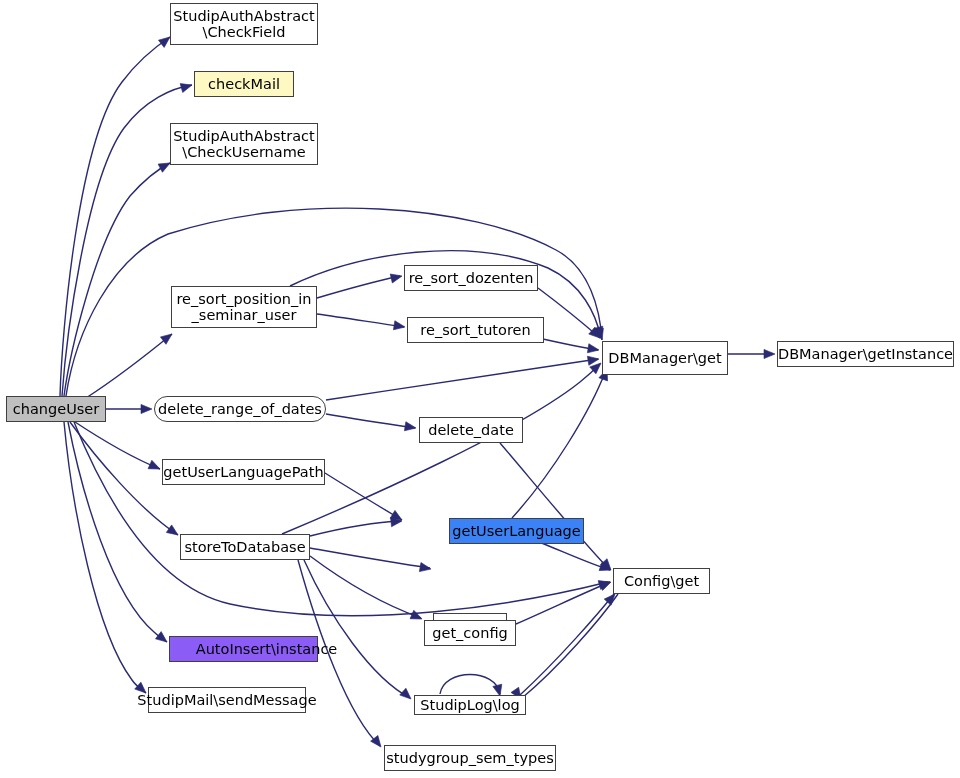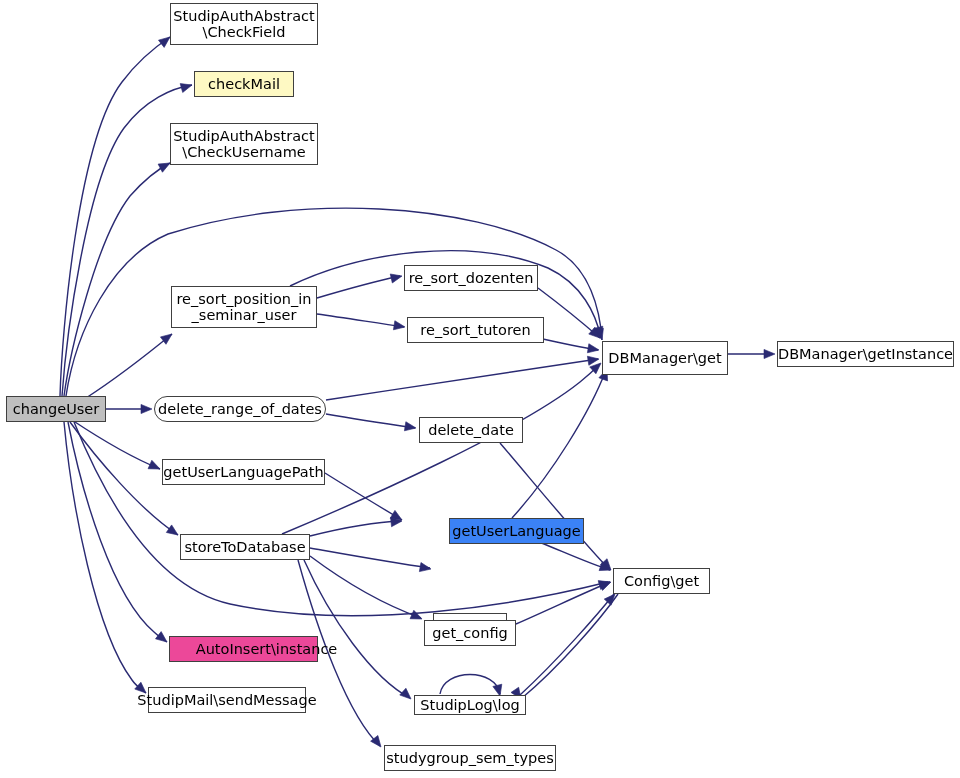--- a/index.html
+++ b/index.html
@@ -143,18 +143,18 @@
       <div class="node" style="left: 602px; top: 341px; width: 126px; height: 34px; border-color: rgb(64, 64, 64); background: rgb(255, 255, 255); color: rgb(0, 0, 0);"><span>DBManager\get</span></div>
       <div class="node" style="left: 777px; top: 341px; width: 177px; height: 26px; border-color: rgb(64, 64, 64); background: rgb(255, 255, 255); color: rgb(0, 0, 0);"><span>DBManager\getInstance</span></div>
       <div class="node" style="left: 154px; top: 396px; width: 172px; height: 26px; border-color: rgb(64, 64, 64); background: rgb(255, 255, 255); color: rgb(0, 0, 0); border-radius: 13px;"><span>delete_range_of_dates</span></div>
       <div class="node" style="left: 419px; top: 417px; width: 104px; height: 26px; border-color: rgb(64, 64, 64); background: rgb(255, 255, 255); color: rgb(0, 0, 0);"><span>delete_date</span></div>
       <div class="node" style="left: 162px; top: 459px; width: 163px; height: 26px; border-color: rgb(64, 64, 64); background: rgb(255, 255, 255); color: rgb(0, 0, 0);"><span>getUserLanguagePath</span></div>
       <div class="node" style="left: 404px; top: 518px; width: 135px; height: 26px; border-color: rgb(64, 64, 64); background: #3b82f6; color: rgb(0, 0, 0); margin-left: 45px;"><span>getUserLanguage</span></div>
       <div class="node" style="left: 180px; top: 534px; width: 130px; height: 26px; border-color: rgb(64, 64, 64); background: rgb(255, 255, 255); color: rgb(0, 0, 0);"><span>storeToDatabase</span></div>
       <div class="node" style="left: 433px; top: 568px; width: 74px; height: 26px; border-color: rgb(64, 64, 64); background: rgb(255, 255, 255); color: rgb(0, 0, 0); margin-top: 45px;"><span>words</span></div>
       <div class="node" style="left: 613px; top: 568px; width: 97px; height: 26px; border-color: rgb(64, 64, 64); background: rgb(255, 255, 255); color: rgb(0, 0, 0);"><span>Config\get</span></div>
       <div class="node" style="left: 424px; top: 620px; width: 92px; height: 26px; border-color: rgb(64, 64, 64); background: rgb(255, 255, 255); color: rgb(0, 0, 0);"><span>get_config</span></div>
-      <div class="node" style="left: 169px; top: 636px; width: 149px; height: 26px; border-color: rgb(64, 64, 64); background: #ec4899; color: rgb(0, 0, 0); padding-left: 46px;"><span>AutoInsert\instance</span></div>
+      <div class="node" style="left: 169px; top: 636px; width: 149px; height: 26px; border-color: rgb(64, 64, 64); background: #8b5cf6; color: rgb(0, 0, 0); padding-left: 46px;"><span>AutoInsert\instance</span></div>
       <div class="node" style="left: 414px; top: 695px; width: 112px; height: 20px; border-color: rgb(64, 64, 64); background: rgb(255, 255, 255); color: rgb(0, 0, 0);"><span>StudipLog\log</span></div>
       <div class="node" style="left: 148px; top: 687px; width: 158px; height: 26px; border-color: rgb(64, 64, 64); background: rgb(255, 255, 255); color: rgb(0, 0, 0);"><span>StudipMail\sendMessage</span></div>
       <div class="node" style="left: 384px; top: 745px; width: 172px; height: 26px; border-color: rgb(64, 64, 64); background: rgb(255, 255, 255); color: rgb(0, 0, 0);"><span>studygroup_sem_types</span></div>
     </div>
 </div>
 
 </body></html>

